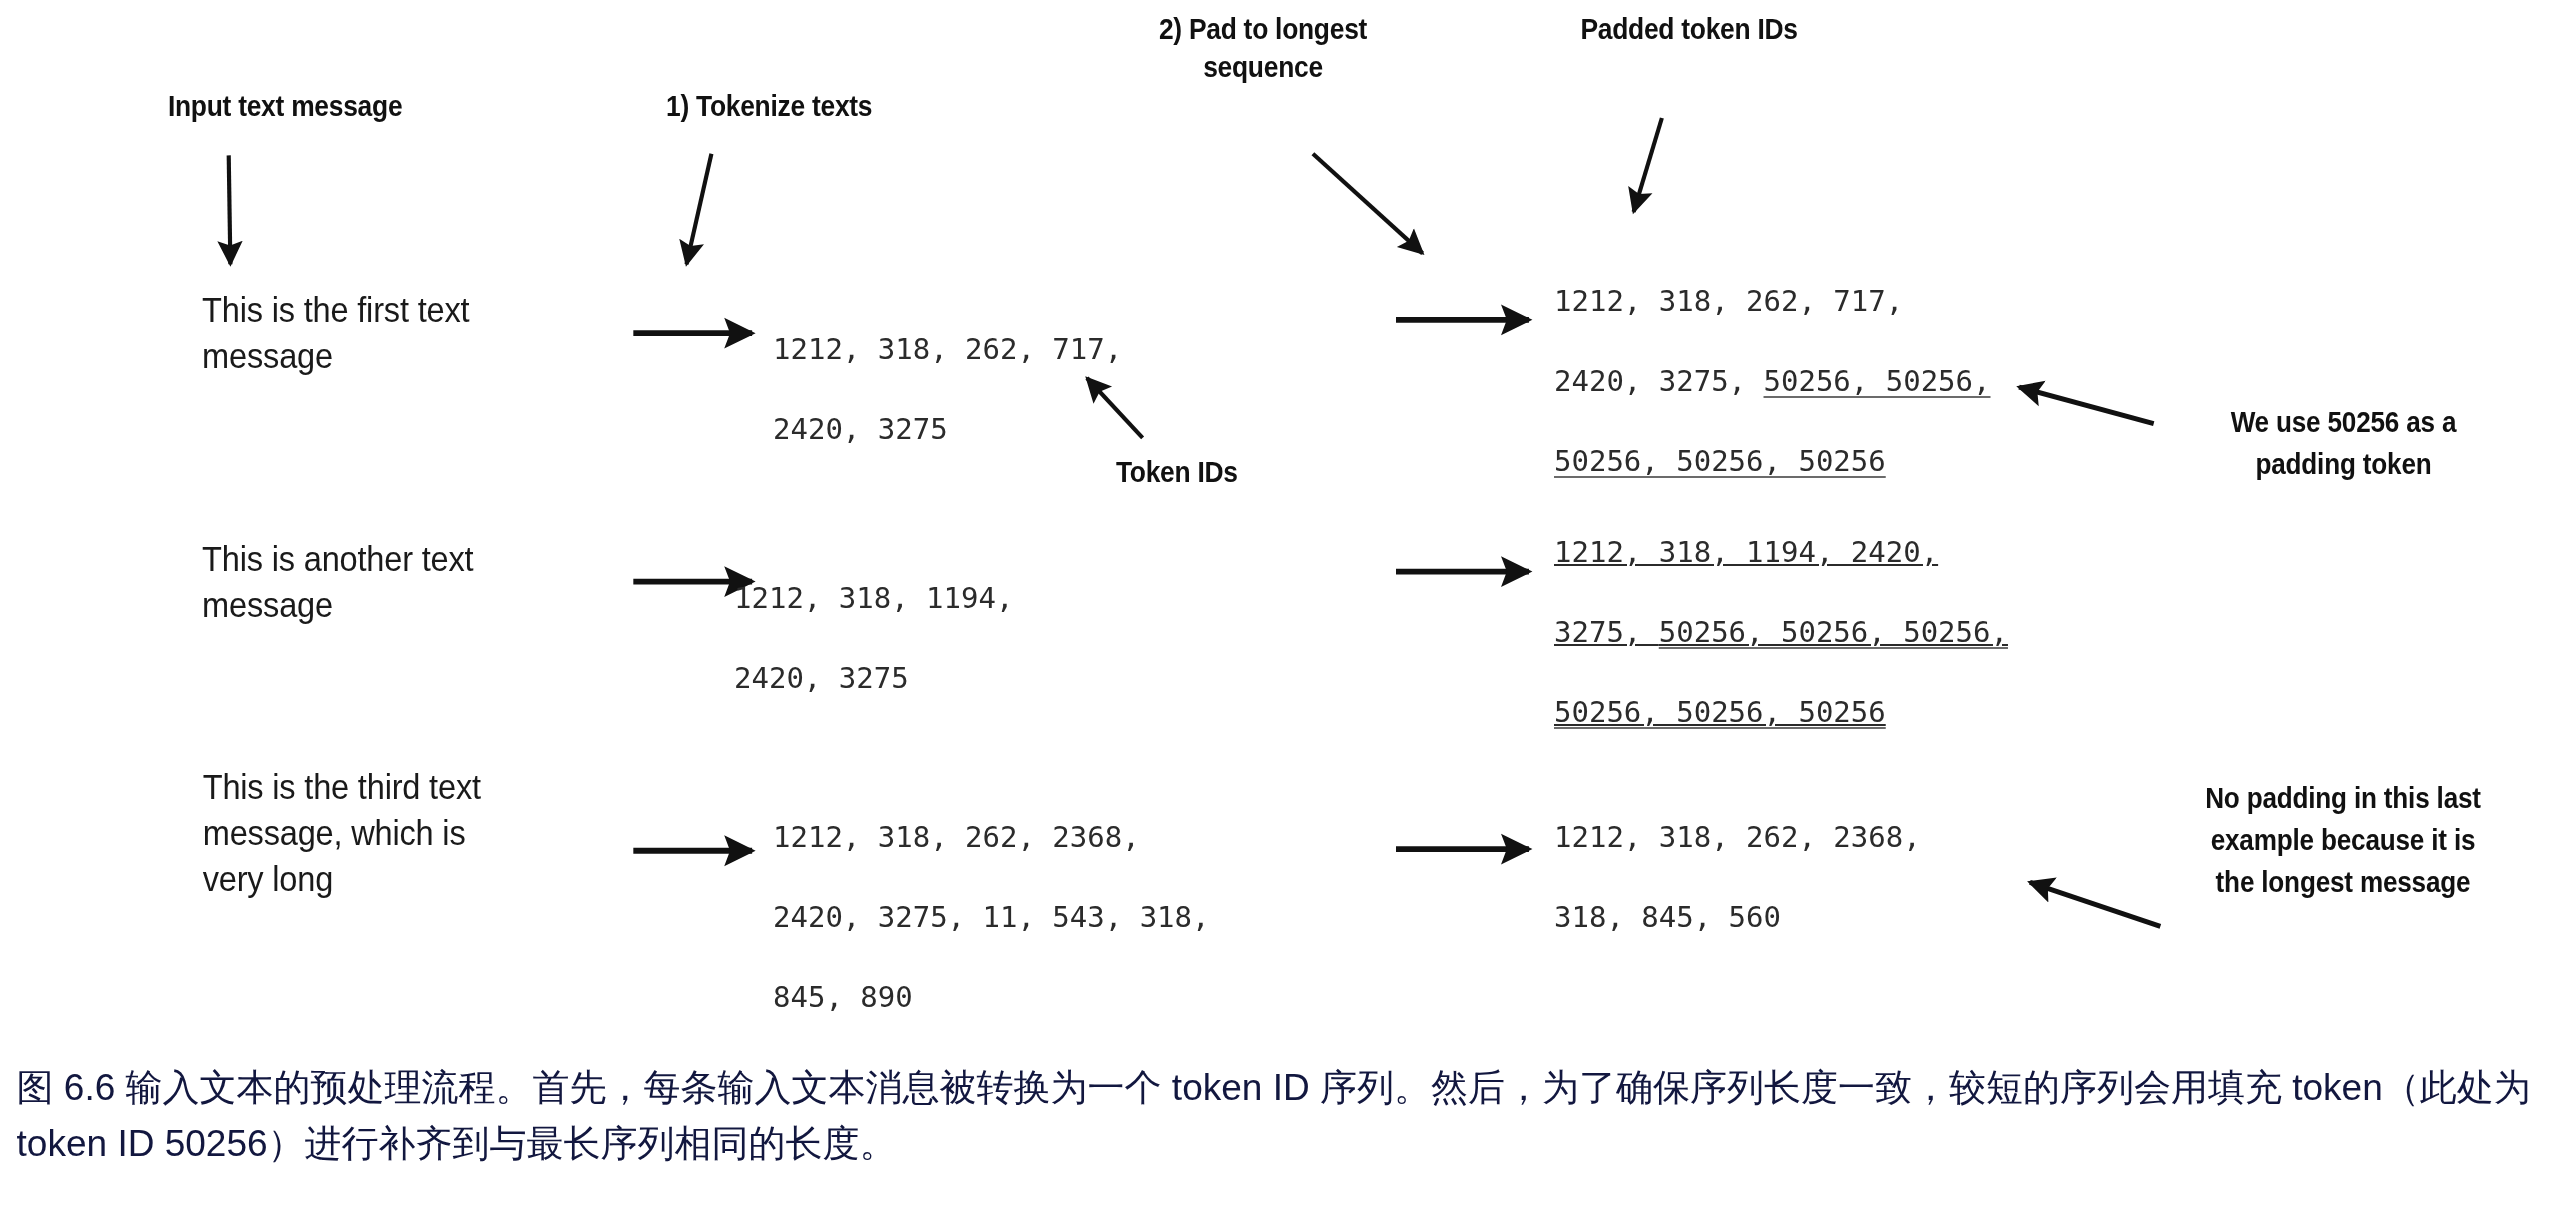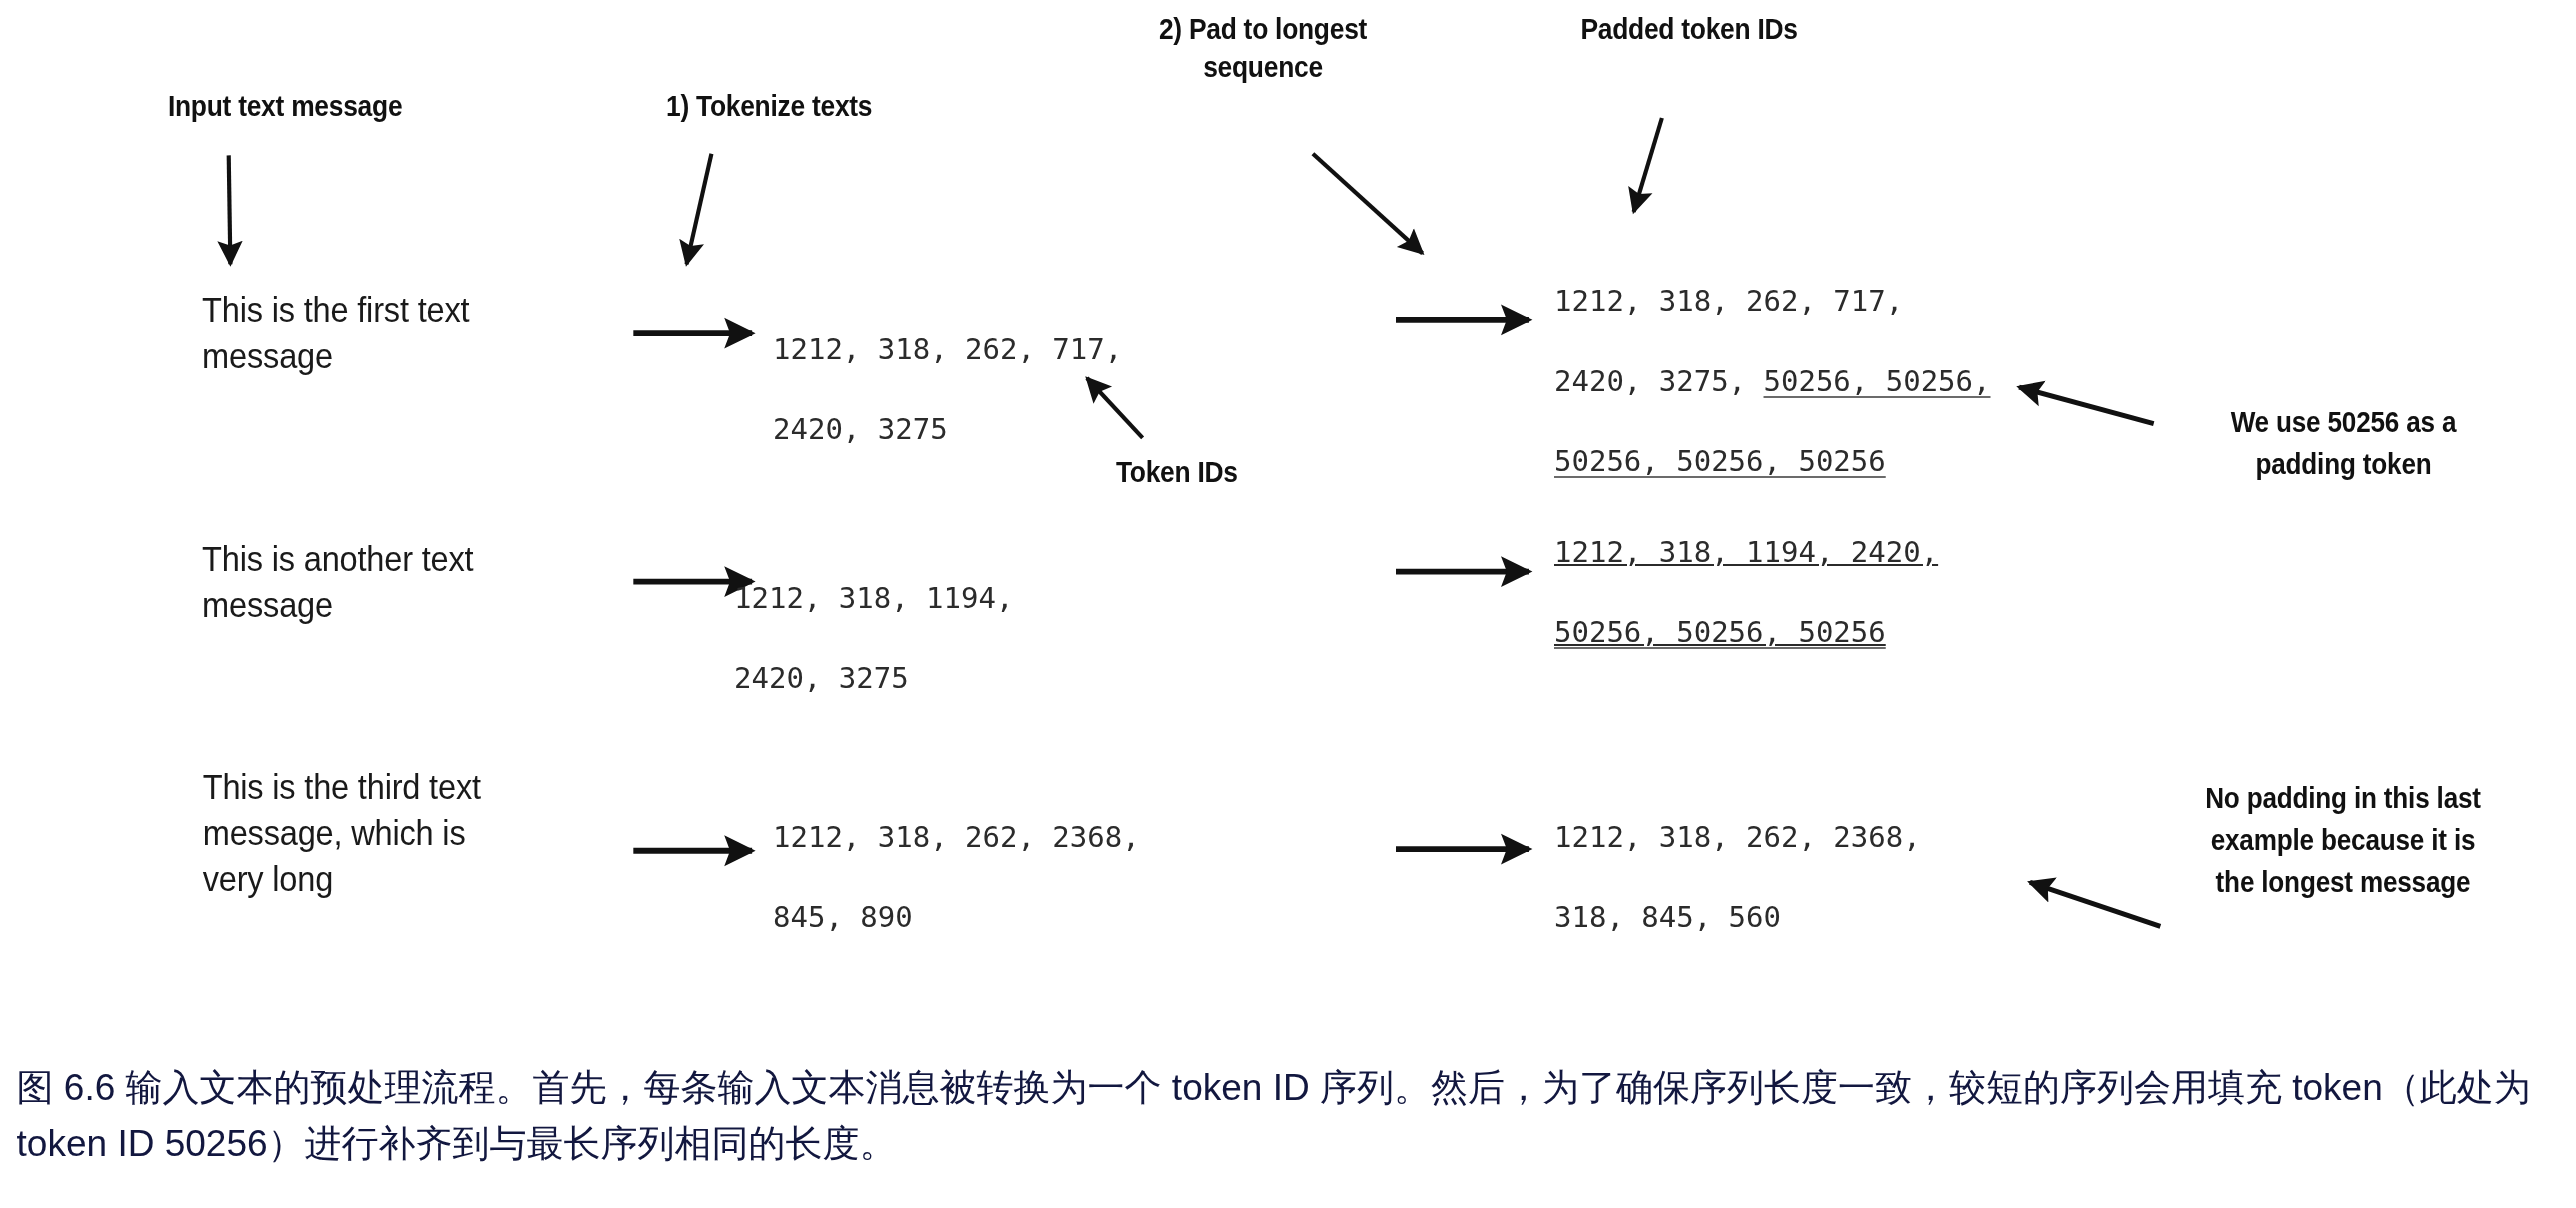--- a/index.html
+++ b/index.html
@@ -185,31 +185,33 @@
   <div class="abs msg" style="left:187px; top:536px; width:432px;">This is another text
 message</div>
 
   <div class="abs ids" style="left:734px; top:538px; width:598px;">
     <div>1212, 318, 1194,</div>
     <div>2420, 3275</div>
   </div>
 
   <div class="abs ids" style="left:1554px; top:492px; width:648px;text-decoration:underline;">
     <div>1212, 318, 1194, 2420,</div>
+    <div><span>3275, </span><span class="pad">50256, 50256, 50256,</span></div>
     <div><span class="pad">50256, 50256, 50256</span></div>
   </div>
 </div>
 
 <div class="abs">
   <div class="abs msg" style="left:187px; top:764px; width:449px;">This is the third text
 message, which is
 very long</div>
 
   <div class="abs ids" style="left:773px; top:777px; width:632px;">
     <div>1212, 318, 262, 2368,</div>
+    <div>2420, 3275, 11, 543, 318,</div>
     <div>845, 890</div>
   </div>
 
   <div class="abs ids" style="left:1554px; top:777px; width:632px;">
     <div>1212, 318, 262, 2368,</div>
     <div>318, 845, 560</div>
   </div>
 </div>
 
 <div class="abs note" style="left:2111px; top:401px; width:465px;">We use 50256 as a

